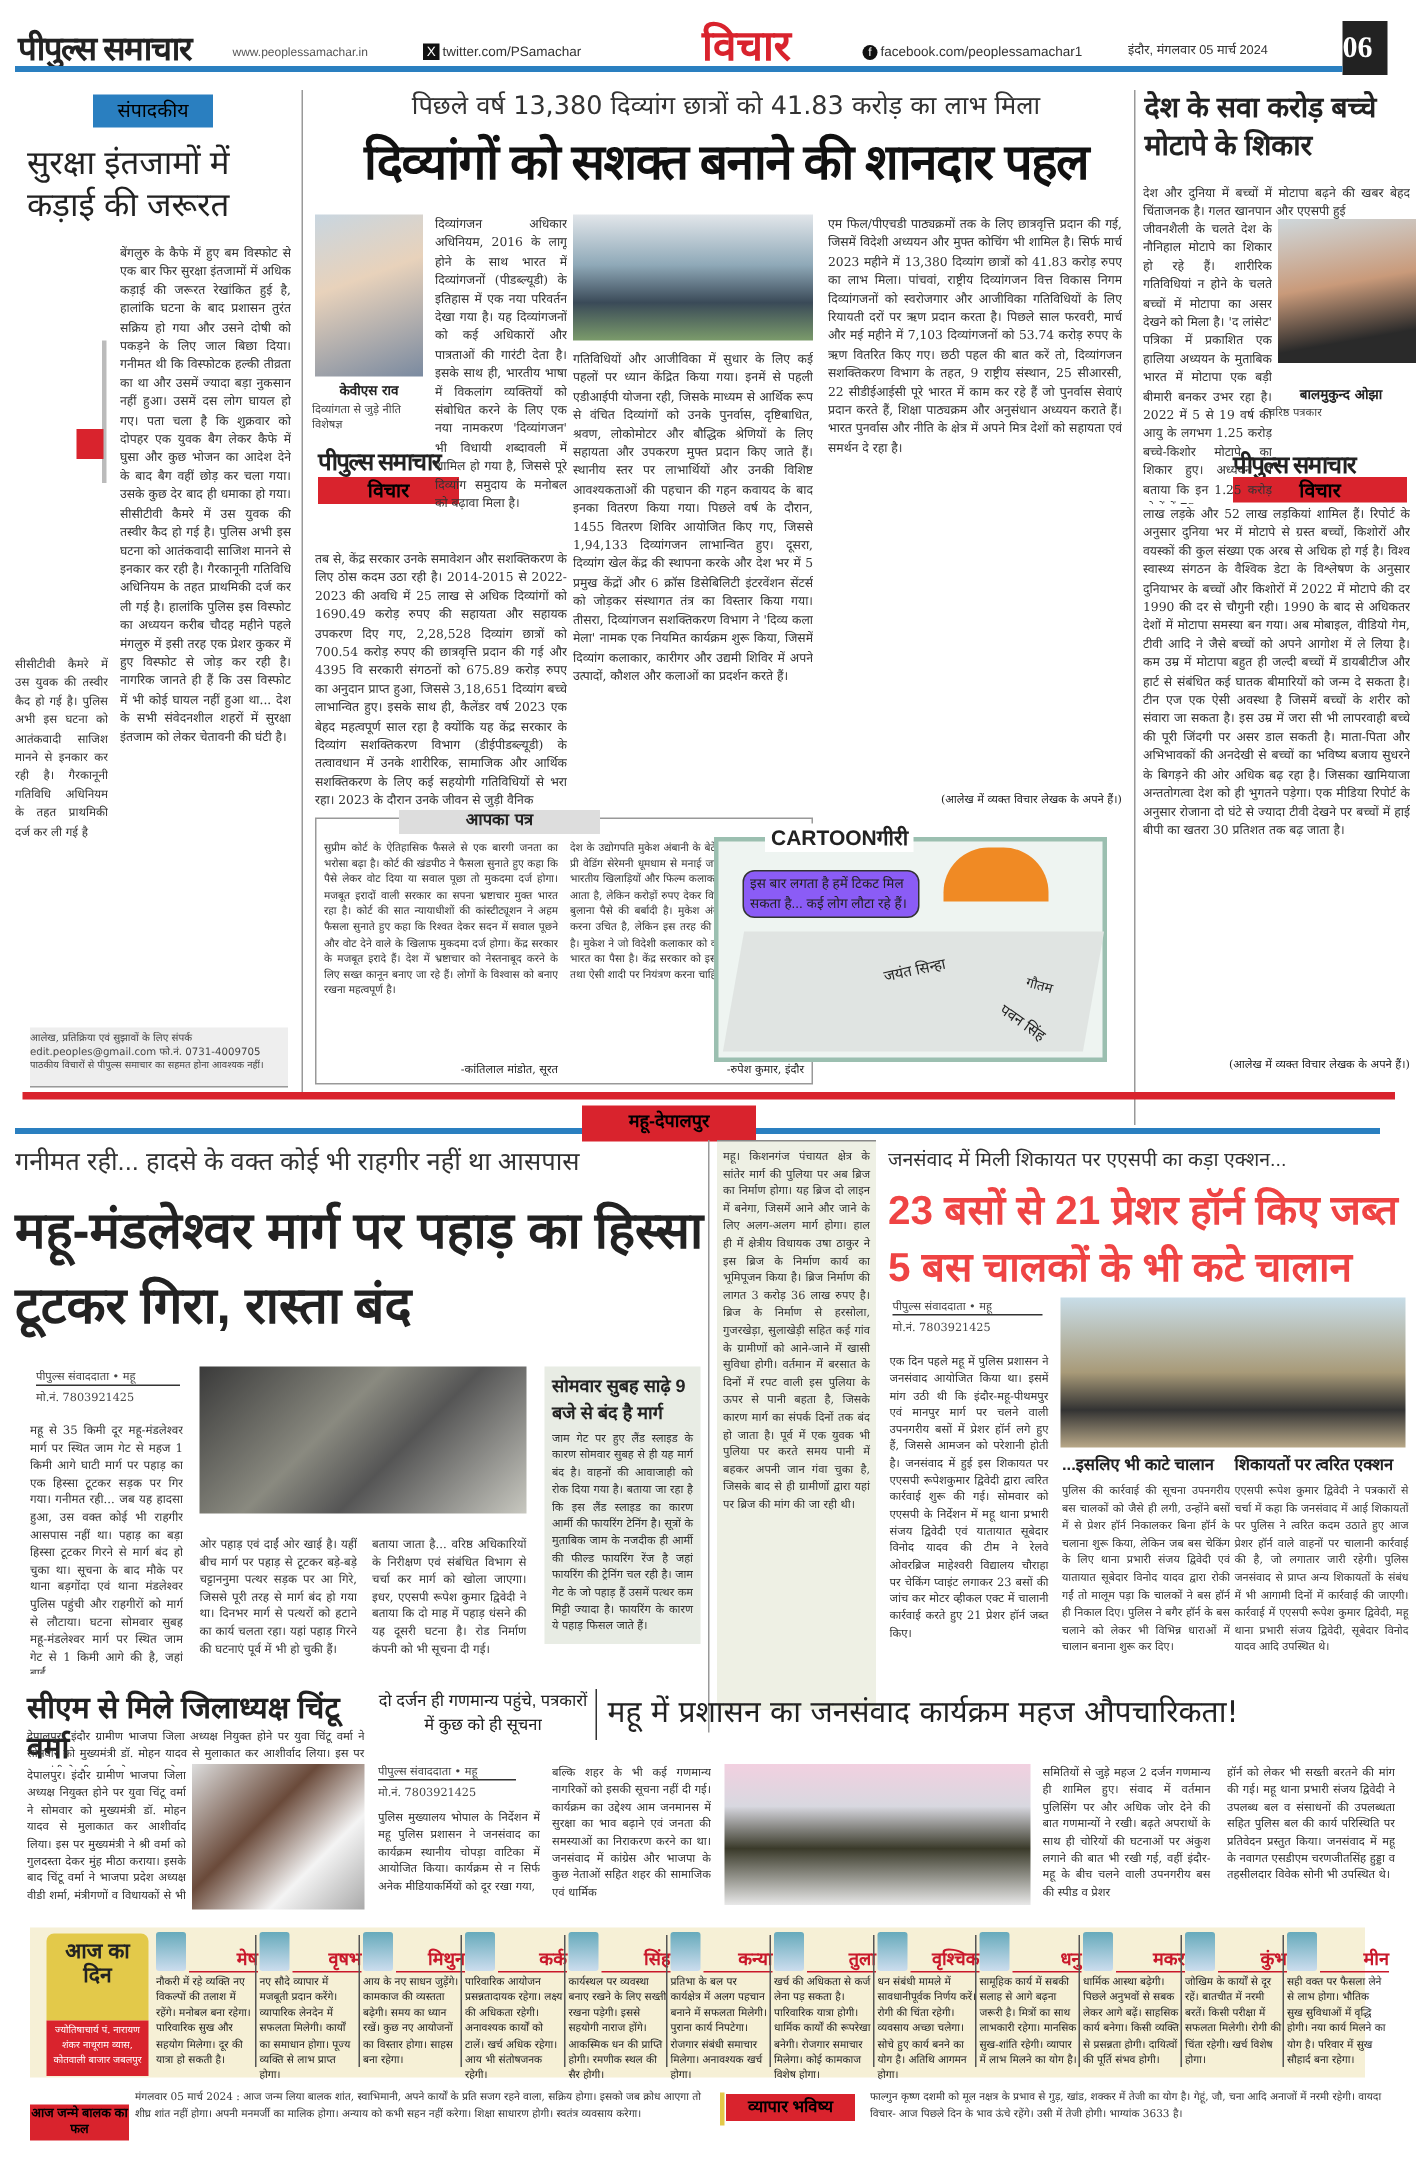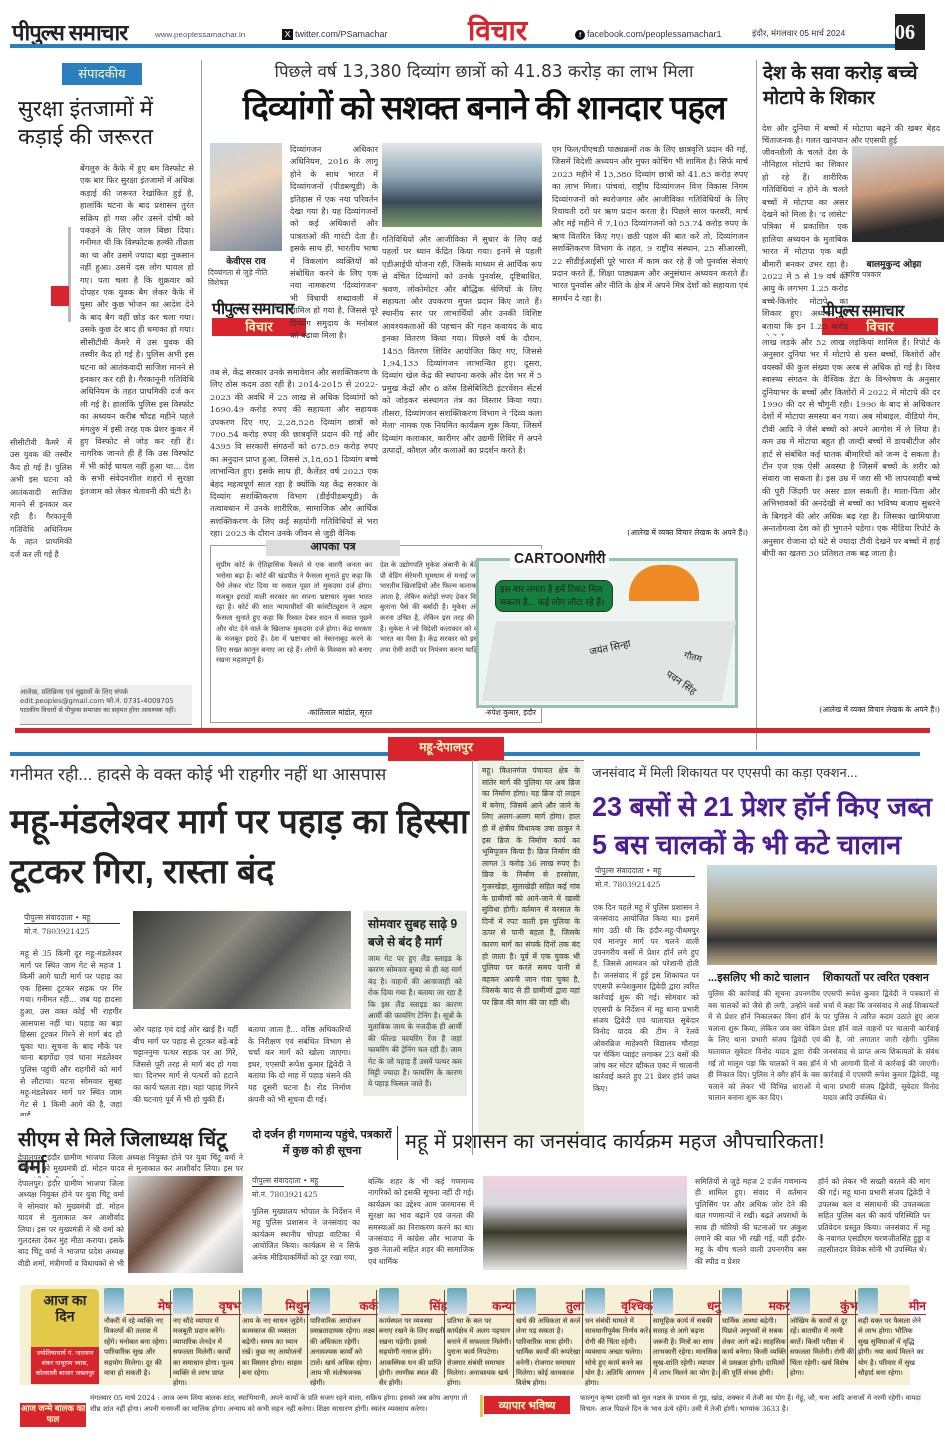--- a/index.html
+++ b/index.html
@@ -4,21 +4,21 @@
 <style>
 *{box-sizing:border-box;margin:0;padding:0}
 body{width:945px;height:1445px;background:#fff;font-family:"DejaVu Serif",serif;color:#222;position:relative;overflow:hidden;font-size:8.5px;line-height:1.35}
 .abs{position:absolute}
 .sans{font-family:"DejaVu Sans",sans-serif}
 .cond{font-family:"Liberation Sans",sans-serif}
 .txt{font-size:8.2px;line-height:12.4px;text-align:justify;color:#333;overflow:hidden}
 .hdr-line{position:absolute;left:10px;top:44px;width:885px;height:4px;background:#2a7fc0}
 .pageno{position:absolute;left:895px;top:14px;width:30px;height:36px;background:#222;color:#fff;font-size:20px;font-weight:bold;text-align:left;line-height:36px;font-family:"Liberation Serif",serif}
 .logo{font-family:"Liberation Sans",sans-serif;font-weight:900;font-size:22px;color:#222;letter-spacing:-1px}
-.vichaar-box{background:#d9232d;color:#fef9c3;font-weight:bold;text-align:center;font-family:"Liberation Sans",sans-serif}
+.vichaar-box{background:#d9232d;color:#000000;font-weight:bold;text-align:center;font-family:"Liberation Sans",sans-serif}
 .vline{position:absolute;width:1px;background:#999}
 .photo{position:absolute;background:linear-gradient(135deg,#888,#bbb 50%,#666)}
 .sign{font-size:7.5px;text-align:left;color:#444}
 .zod{position:absolute;top:1288px;width:68px;height:90px}
 .zod .img{position:absolute;left:0;top:0;width:20px;height:26px;background:linear-gradient(#6ab,#cde);border-radius:2px}
 .zod .nm{position:absolute;right:0;top:10px;font-family:"Liberation Sans",sans-serif;font-weight:bold;color:#c9182b;font-size:12px;border-bottom:1px solid #c9182b;width:46px;text-align:right}
 .zod .tx{position:absolute;left:0;top:28px;width:66px;font-size:7px;line-height:10.4px;color:#222}
 </style>
 </head>
 <body>
@@ -83,21 +83,21 @@
 <div class="abs" style="left:380px;top:708px;width:156px;font-size:7.5px;text-align:right">-रुपेश कुमार, इंदौर</div>
 
 <div class="abs" style="left:476px;top:558px;width:262px;height:150px;border:3px solid #9bbfb0;background:#eef4f1">
   <div class="abs" style="left:150px;top:4px;width:70px;height:36px;background:#f08a24;border-radius:30px 30px 0 0"></div>
   <div class="abs" style="left:10px;top:60px;width:240px;height:80px;background:#e0e4e2;transform:skewX(-10deg)"></div>
   <div class="abs cond" style="left:110px;top:80px;font-size:10px;transform:rotate(-12deg)">जयंत सिन्हा</div>
   <div class="abs cond" style="left:205px;top:90px;font-size:9px;transform:rotate(15deg)">गौतम</div>
   <div class="abs cond" style="left:185px;top:115px;font-size:10px;transform:rotate(35deg)">पवन सिंह</div>
 </div>
 <div class="abs cond" style="left:510px;top:549px;background:#fff;padding:0 4px;font-size:14px;font-weight:900">CARTOONगीरी</div>
-<div class="abs cond" style="left:495px;top:580px;width:118px;font-size:9px;line-height:13px;background:#15803d;border:1px solid #333;border-radius:8px;padding:2px 4px">इस बार लगता है हमें टिकट मिल सकता है... कई लोग लौटा रहे हैं।</div>
+<div class="abs cond" style="left:495px;top:580px;width:118px;font-size:9px;line-height:13px;background:#8b5cf6;border:1px solid #333;border-radius:8px;padding:2px 4px">इस बार लगता है हमें टिकट मिल सकता है... कई लोग लौटा रहे हैं।</div>
 
 <div class="abs" style="left:15px;top:728px;width:915px;height:5px;background:#d9232d"></div>
 <div class="abs" style="left:10px;top:752px;width:910px;height:4px;background:#2a7fc0"></div>
 <div class="abs vichaar-box" style="left:388px;top:737px;width:116px;height:24px;font-size:12px;line-height:20px">महू-देपालपुर</div>
 
 <div class="abs cond" style="left:10px;top:764px;width:450px;font-size:17px;color:#333">गनीमत रही... हादसे के वक्त कोई भी राहगीर नहीं था आसपास</div>
 <div class="abs cond" style="left:10px;top:796px;width:460px;font-size:34px;line-height:50px;font-weight:bold;color:#222">महू-मंडलेश्वर मार्ग पर पहाड़ का हिस्सा टूटकर गिरा, रास्ता बंद</div>
 <div class="abs sign" style="left:24px;top:913px;width:96px;border-bottom:1px solid #333">पीपुल्स संवाददाता • महू</div>
 <div class="abs sign" style="left:24px;top:927px;width:96px">मो.नं. 7803921425</div>
 <div class="abs txt" style="left:20px;top:948px;width:102px;height:168px;font-size:7.8px;line-height:11.6px">महू से 35 किमी दूर महू-मंडलेश्वर मार्ग पर स्थित जाम गेट से महज 1 किमी आगे घाटी मार्ग पर पहाड़ का एक हिस्सा टूटकर सड़क पर गिर गया। गनीमत रही... जब यह हादसा हुआ, उस वक्त कोई भी राहगीर आसपास नहीं था। पहाड़ का बड़ा हिस्सा टूटकर गिरने से मार्ग बंद हो चुका था। सूचना के बाद मौके पर थाना बड़गोंदा एवं थाना मंडलेश्वर पुलिस पहुंची और राहगीरों को मार्ग से लौटाया। घटना सोमवार सुबह महू-मंडलेश्वर मार्ग पर स्थित जाम गेट से 1 किमी आगे की है, जहां बाईं</div>
@@ -108,36 +108,36 @@
   <div class="cond" style="padding:4px 5px 0;font-size:12px;line-height:18px;font-weight:bold;color:#222">सोमवार सुबह साढ़े 9 बजे से बंद है मार्ग</div>
   <div class="txt" style="padding:2px 5px;font-size:7.4px;line-height:11.4px;height:140px">जाम गेट पर हुए लैंड स्लाइड के कारण सोमवार सुबह से ही यह मार्ग बंद है। वाहनों की आवाजाही को रोक दिया गया है। बताया जा रहा है कि इस लैंड स्लाइड का कारण आर्मी की फायरिंग टेनिंग है। सूत्रों के मुताबिक जाम के नजदीक ही आर्मी की फील्ड फायरिंग रेंज है जहां फायरिंग की ट्रेनिंग चल रही है। जाम गेट के जो पहाड़ हैं उसमें पत्थर कम मिट्टी ज्यादा है। फायरिंग के कारण ये पहाड़ फिसल जाते हैं।</div>
 </div>
 <div class="vline" style="left:472px;top:760px;height:395px"></div>
 
 <div class="abs" style="left:478px;top:760px;width:106px;height:380px;background:#eef0e4">
   <div class="txt" style="padding:4px 4px;font-size:7.5px;line-height:11.6px;height:305px;border-top:1px solid #888">महू। किशनगंज पंचायत क्षेत्र के सांतेर मार्ग की पुलिया पर अब ब्रिज का निर्माण होगा। यह ब्रिज दो लाइन में बनेगा, जिसमें आने और जाने के लिए अलग-अलग मार्ग होगा। हाल ही में क्षेत्रीय विधायक उषा ठाकुर ने इस ब्रिज के निर्माण कार्य का भूमिपूजन किया है। ब्रिज निर्माण की लागत 3 करोड़ 36 लाख रुपए है। ब्रिज के निर्माण से हरसोला, गुजरखेड़ा, सुलाखेड़ी सहित कई गांव के ग्रामीणों को आने-जाने में खासी सुविधा होगी। वर्तमान में बरसात के दिनों में रपट वाली इस पुलिया के ऊपर से पानी बहता है, जिसके कारण मार्ग का संपर्क दिनों तक बंद हो जाता है। पूर्व में एक युवक भी पुलिया पर करते समय पानी में बहकर अपनी जान गंवा चुका है, जिसके बाद से ही ग्रामीणों द्वारा यहां पर ब्रिज की मांग की जा रही थी।</div>
 </div>
 
 <div class="abs cond" style="left:592px;top:764px;width:340px;font-size:13px;color:#333">जनसंवाद में मिली शिकायत पर एएसपी का कड़ा एक्शन...</div>
-<div class="abs cond" style="left:592px;top:788px;width:345px;font-size:27px;line-height:38px;font-weight:bold;color:#4c1d95">23 बसों से 21 प्रेशर हॉर्न किए जब्त 5 बस चालकों के भी कटे चालान</div>
+<div class="abs cond" style="left:592px;top:788px;width:345px;font-size:27px;line-height:38px;font-weight:bold;color:#ef4444">23 बसों से 21 प्रेशर हॉर्न किए जब्त 5 बस चालकों के भी कटे चालान</div>
 <div class="abs sign" style="left:595px;top:866px;width:100px;border-bottom:1px solid #333">पीपुल्स संवाददाता • महू</div>
 <div class="abs sign" style="left:595px;top:880px;width:100px">मो.नं. 7803921425</div>
 <div class="abs txt" style="left:593px;top:902px;width:106px;height:212px;font-size:7.6px;line-height:11.3px">एक दिन पहले महू में पुलिस प्रशासन ने जनसंवाद आयोजित किया था। इसमें मांग उठी थी कि इंदौर-महू-पीथमपुर एवं मानपुर मार्ग पर चलने वाली उपनगरीय बसों में प्रेशर हॉर्न लगे हुए हैं, जिससे आमजन को परेशानी होती है। जनसंवाद में हुई इस शिकायत पर एएसपी रूपेशकुमार द्विवेदी द्वारा त्वरित कार्रवाई शुरू की गई। सोमवार को एएसपी के निर्देशन में महू थाना प्रभारी संजय द्विवेदी एवं यातायात सूबेदार विनोद यादव की टीम ने रेलवे ओवरब्रिज माहेश्वरी विद्यालय चौराहा पर चेकिंग प्वाइंट लगाकर 23 बसों की जांच कर मोटर व्हीकल एक्ट में चालानी कार्रवाई करते हुए 21 प्रेशर हॉर्न जब्त किए।</div>
 <div class="photo" style="left:707px;top:865px;width:230px;height:100px;background:linear-gradient(180deg,#c8dde8,#a89a78 50%,#333 75%,#b8a888)"></div>
 <div class="abs cond" style="left:708px;top:970px;width:110px;font-size:11px;font-weight:bold">...इसलिए भी काटे चालान</div>
 <div class="abs txt" style="left:708px;top:988px;width:112px;height:128px;font-size:7.3px;line-height:11.6px">पुलिस की कार्रवाई की सूचना उपनगरीय बस चालकों को जैसे ही लगी, उन्होंने बसों में से प्रेशर हॉर्न निकालकर बिना हॉर्न के चलाना शुरू किया, लेकिन जब बस चेकिंग के लिए थाना प्रभारी संजय द्विवेदी एवं यातायात सूबेदार विनोद यादव द्वारा रोकी गईं तो मालूम पड़ा कि चालकों ने बस हॉर्न ही निकाल दिए। पुलिस ने बगैर हॉर्न के बस चलाने को लेकर भी विभिन्न धाराओं में चालान बनाना शुरू कर दिए।</div>
 <div class="abs cond" style="left:823px;top:970px;width:118px;font-size:11px;font-weight:bold">शिकायतों पर त्वरित एक्शन</div>
 <div class="abs txt" style="left:823px;top:988px;width:116px;height:128px;font-size:7.3px;line-height:11.6px">एएसपी रूपेश कुमार द्विवेदी ने पत्रकारों से चर्चा में कहा कि जनसंवाद में आई शिकायतों पर पुलिस ने त्वरित कदम उठाते हुए आज प्रेशर हॉर्न वाले वाहनों पर चालानी कार्रवाई की है, जो लगातार जारी रहेगी। पुलिस जनसंवाद से प्राप्त अन्य शिकायतों के संबंध में भी आगामी दिनों में कार्रवाई की जाएगी। कार्रवाई में एएसपी रूपेश कुमार द्विवेदी, महू थाना प्रभारी संजय द्विवेदी, सूबेदार विनोद यादव आदि उपस्थित थे।</div>
 
 <div class="abs cond" style="left:18px;top:1126px;width:225px;font-size:20px;font-weight:bold;color:#222">सीएम से मिले जिलाध्यक्ष चिंटू वर्मा</div>
 <div class="abs txt" style="left:18px;top:1152px;width:225px;height:26px;font-size:7.6px;line-height:11.4px">देपालपुर। इंदौर ग्रामीण भाजपा जिला अध्यक्ष नियुक्त होने पर युवा चिंटू वर्मा ने सोमवार को मुख्यमंत्री डॉ. मोहन यादव से मुलाकात कर आशीर्वाद लिया। इस पर मुख्यमंत्री ने श्री वर्मा को गुलदस्ता देकर मुंह मीठा कराया। इसके बाद चिंटू वर्मा ने भाजपा प्रदेश अध्यक्ष वीडी शर्मा, मंत्रीगणों व विधायकों से भी मुलाकात की। चिंटू वर्मा को इस नियुक्ति के बाद देपालपुर क्षेत्र में खुशी का माहौल है।</div>
 <div class="photo" style="left:128px;top:1176px;width:115px;height:97px;background:linear-gradient(135deg,#ddd,#6a4a3a 40%,#f4f4f4 70%,#aaa)"></div>
 <div class="abs txt" style="left:18px;top:1178px;width:106px;height:92px;font-size:7.6px;line-height:11.4px">देपालपुर। इंदौर ग्रामीण भाजपा जिला अध्यक्ष नियुक्त होने पर युवा चिंटू वर्मा ने सोमवार को मुख्यमंत्री डॉ. मोहन यादव से मुलाकात कर आशीर्वाद लिया। इस पर मुख्यमंत्री ने श्री वर्मा को गुलदस्ता देकर मुंह मीठा कराया। इसके बाद चिंटू वर्मा ने भाजपा प्रदेश अध्यक्ष वीडी शर्मा, मंत्रीगणों व विधायकों से भी मुलाकात की। चिंटू वर्मा को इस नियुक्ति के बाद देपालपुर क्षेत्र में खुशी का माहौल है।</div>
 
-<div class="abs cond" style="left:252px;top:1126px;width:140px;font-size:11px;line-height:16px;font-weight:bold;text-align:center;color:#222">दो दर्जन ही गणमान्य पहुंचे, पत्रकारों में कुछ को ही सूचना</div>
+<div class="abs cond" style="left:252px;top:1126px;width:140px;font-size:11px;line-height:16px;font-weight:normal;text-align:center;color:#222">दो दर्जन ही गणमान्य पहुंचे, पत्रकारों में कुछ को ही सूचना</div>
 <div class="abs" style="left:397px;top:1126px;width:1px;height:34px;background:#333"></div>
 <div class="abs sans" style="left:405px;top:1128px;width:535px;font-size:20px;color:#222;white-space:nowrap">महू में प्रशासन का जनसंवाद कार्यक्रम महज औपचारिकता!</div>
 <div class="abs sign" style="left:252px;top:1176px;width:92px;border-bottom:1px solid #333">पीपुल्स संवाददाता • महू</div>
 <div class="abs sign" style="left:252px;top:1190px;width:92px">मो.नं. 7803921425</div>
 <div class="abs txt" style="left:252px;top:1206px;width:108px;height:66px;font-size:7.6px;line-height:11.4px">पुलिस मुख्यालय भोपाल के निर्देशन में महू पुलिस प्रशासन ने जनसंवाद का कार्यक्रम स्थानीय चोपड़ा वाटिका में आयोजित किया। कार्यक्रम से न सिर्फ अनेक मीडियाकर्मियों को दूर रखा गया,</div>
 <div class="abs txt" style="left:368px;top:1176px;width:106px;height:96px;font-size:7.6px;line-height:11.4px">बल्कि शहर के भी कई गणमान्य नागरिकों को इसकी सूचना नहीं दी गई। कार्यक्रम का उद्देश्य आम जनमानस में सुरक्षा का भाव बढ़ाने एवं जनता की समस्याओं का निराकरण करने का था। जनसंवाद में कांग्रेस और भाजपा के कुछ नेताओं सहित शहर की सामाजिक एवं धार्मिक</div>
 <div class="photo" style="left:483px;top:1176px;width:204px;height:94px;background:linear-gradient(180deg,#f2d0e0,#d8d8e0 30%,#3a3a2a 60%,#e8e8e8)"></div>
 <div class="abs txt" style="left:695px;top:1176px;width:112px;height:96px;font-size:7.6px;line-height:11.4px">समितियों से जुड़े महज 2 दर्जन गणमान्य ही शामिल हुए। संवाद में वर्तमान पुलिसिंग पर और अधिक जोर देने की बात गणमान्यों ने रखी। बढ़ते अपराधों के साथ ही चोरियों की घटनाओं पर अंकुश लगाने की बात भी रखी गई, वहीं इंदौर-महू के बीच चलने वाली उपनगरीय बस की स्पीड व प्रेशर</div>
 <div class="abs txt" style="left:818px;top:1176px;width:112px;height:96px;font-size:7.6px;line-height:11.4px">हॉर्न को लेकर भी सख्ती बरतने की मांग की गई। महू थाना प्रभारी संजय द्विवेदी ने उपलब्ध बल व संसाधनों की उपलब्धता सहित पुलिस बल की कार्य परिस्थिति पर प्रतिवेदन प्रस्तुत किया। जनसंवाद में महू के नवागत एसडीएम चरणजीतसिंह हुड्डा व तहसीलदार विवेक सोनी भी उपस्थित थे।</div>
 

